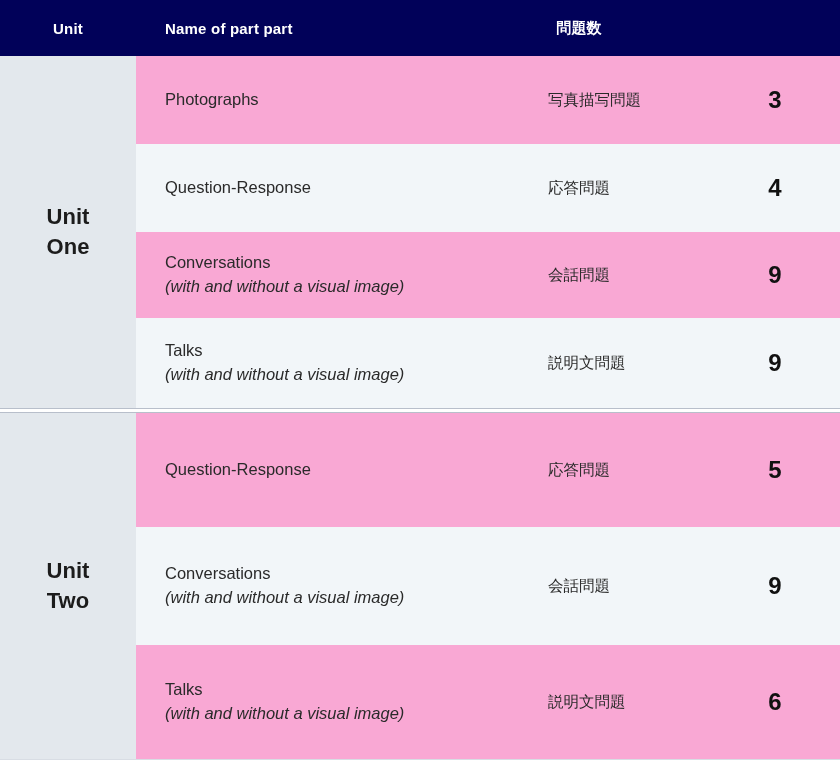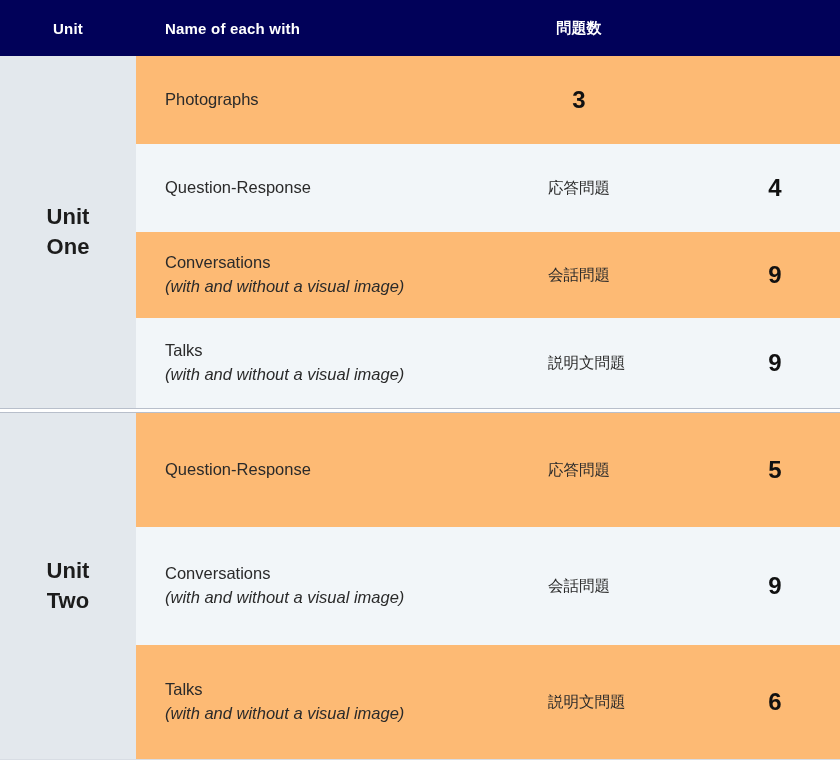--- a/index.html
+++ b/index.html
@@ -33,21 +33,21 @@
     flex:0 0 136px;
   }
   .unit-label {
     font-size:22px; font-weight:bold; color:#1c1c1c;
     line-height:1.35; text-align:center;
   }
   .rows { flex:1 1 auto; }
 
   .row {
     display:flex; align-items:center;
-    background:#fdba74;
+    background:#f9a8d4;
     width:704px;
   }
   .row.alt { background:#f2f6f9; }
 
   .cell-name {
     width:388px; padding-left:29px;
     font-size:16.5px; color:#2a2a2a; line-height:1.45;
   }
   .cell-name .l2 { display:block;font-style:italic; }
   .cell-jp {
@@ -69,37 +69,38 @@
 
   .bottom-rule { width:840px; height:1px; background:#d8dde4; }
 </style>
 </head>
 <body>
 
 <div id="table-root">
 
   <div class="thead">
     <div class="th th-unit">Unit</div>
-    <div class="th th-name">Name of each with</div>
+    <div class="th th-name">Name of part part</div>
     <div class="th th-count">問題数</div>
   </div>
 
   <div class="unit-block">
     <div class="unit-cell" style="height:352px;">
       <div class="unit-label">
         <span>Unit</span><br>
         <span>One</span>
       </div>
     </div>
     <div class="rows">
 
       <div class="row" style="height:88px;">
         <div class="cell-name">
           <span>Photographs</span>
         </div>
+        <div class="cell-jp">写真描写問題</div>
         <div class="cell-count">3</div>
       </div>
 
       <div class="row alt" style="height:88px;">
         <div class="cell-name">
           <span>Question-Response</span>
         </div>
         <div class="cell-jp">応答問題</div>
         <div class="cell-count">4</div>
       </div>

